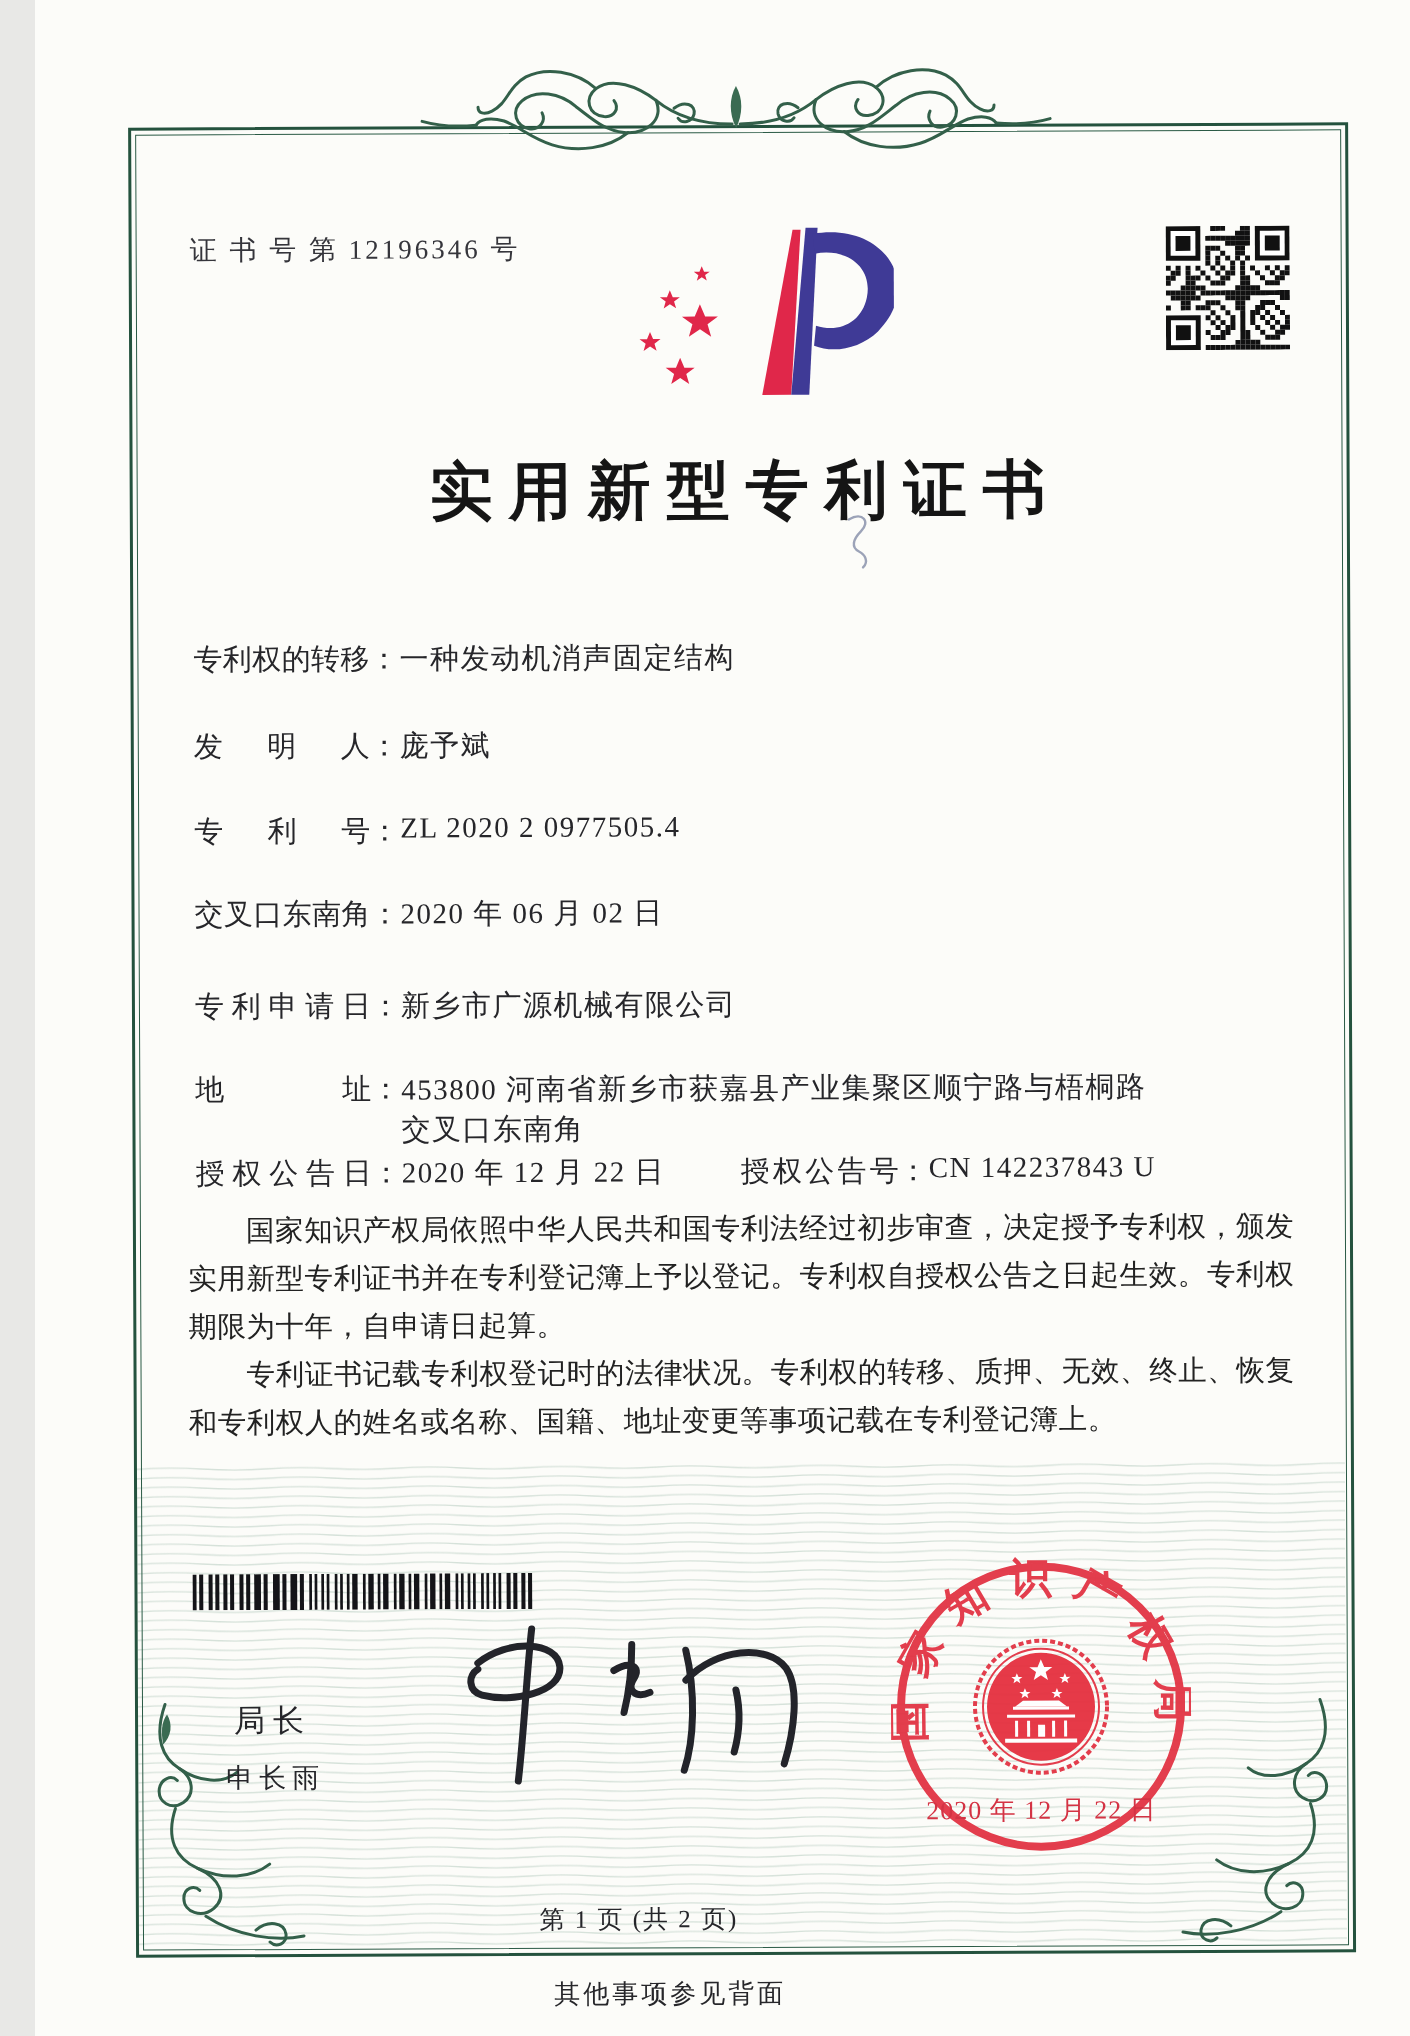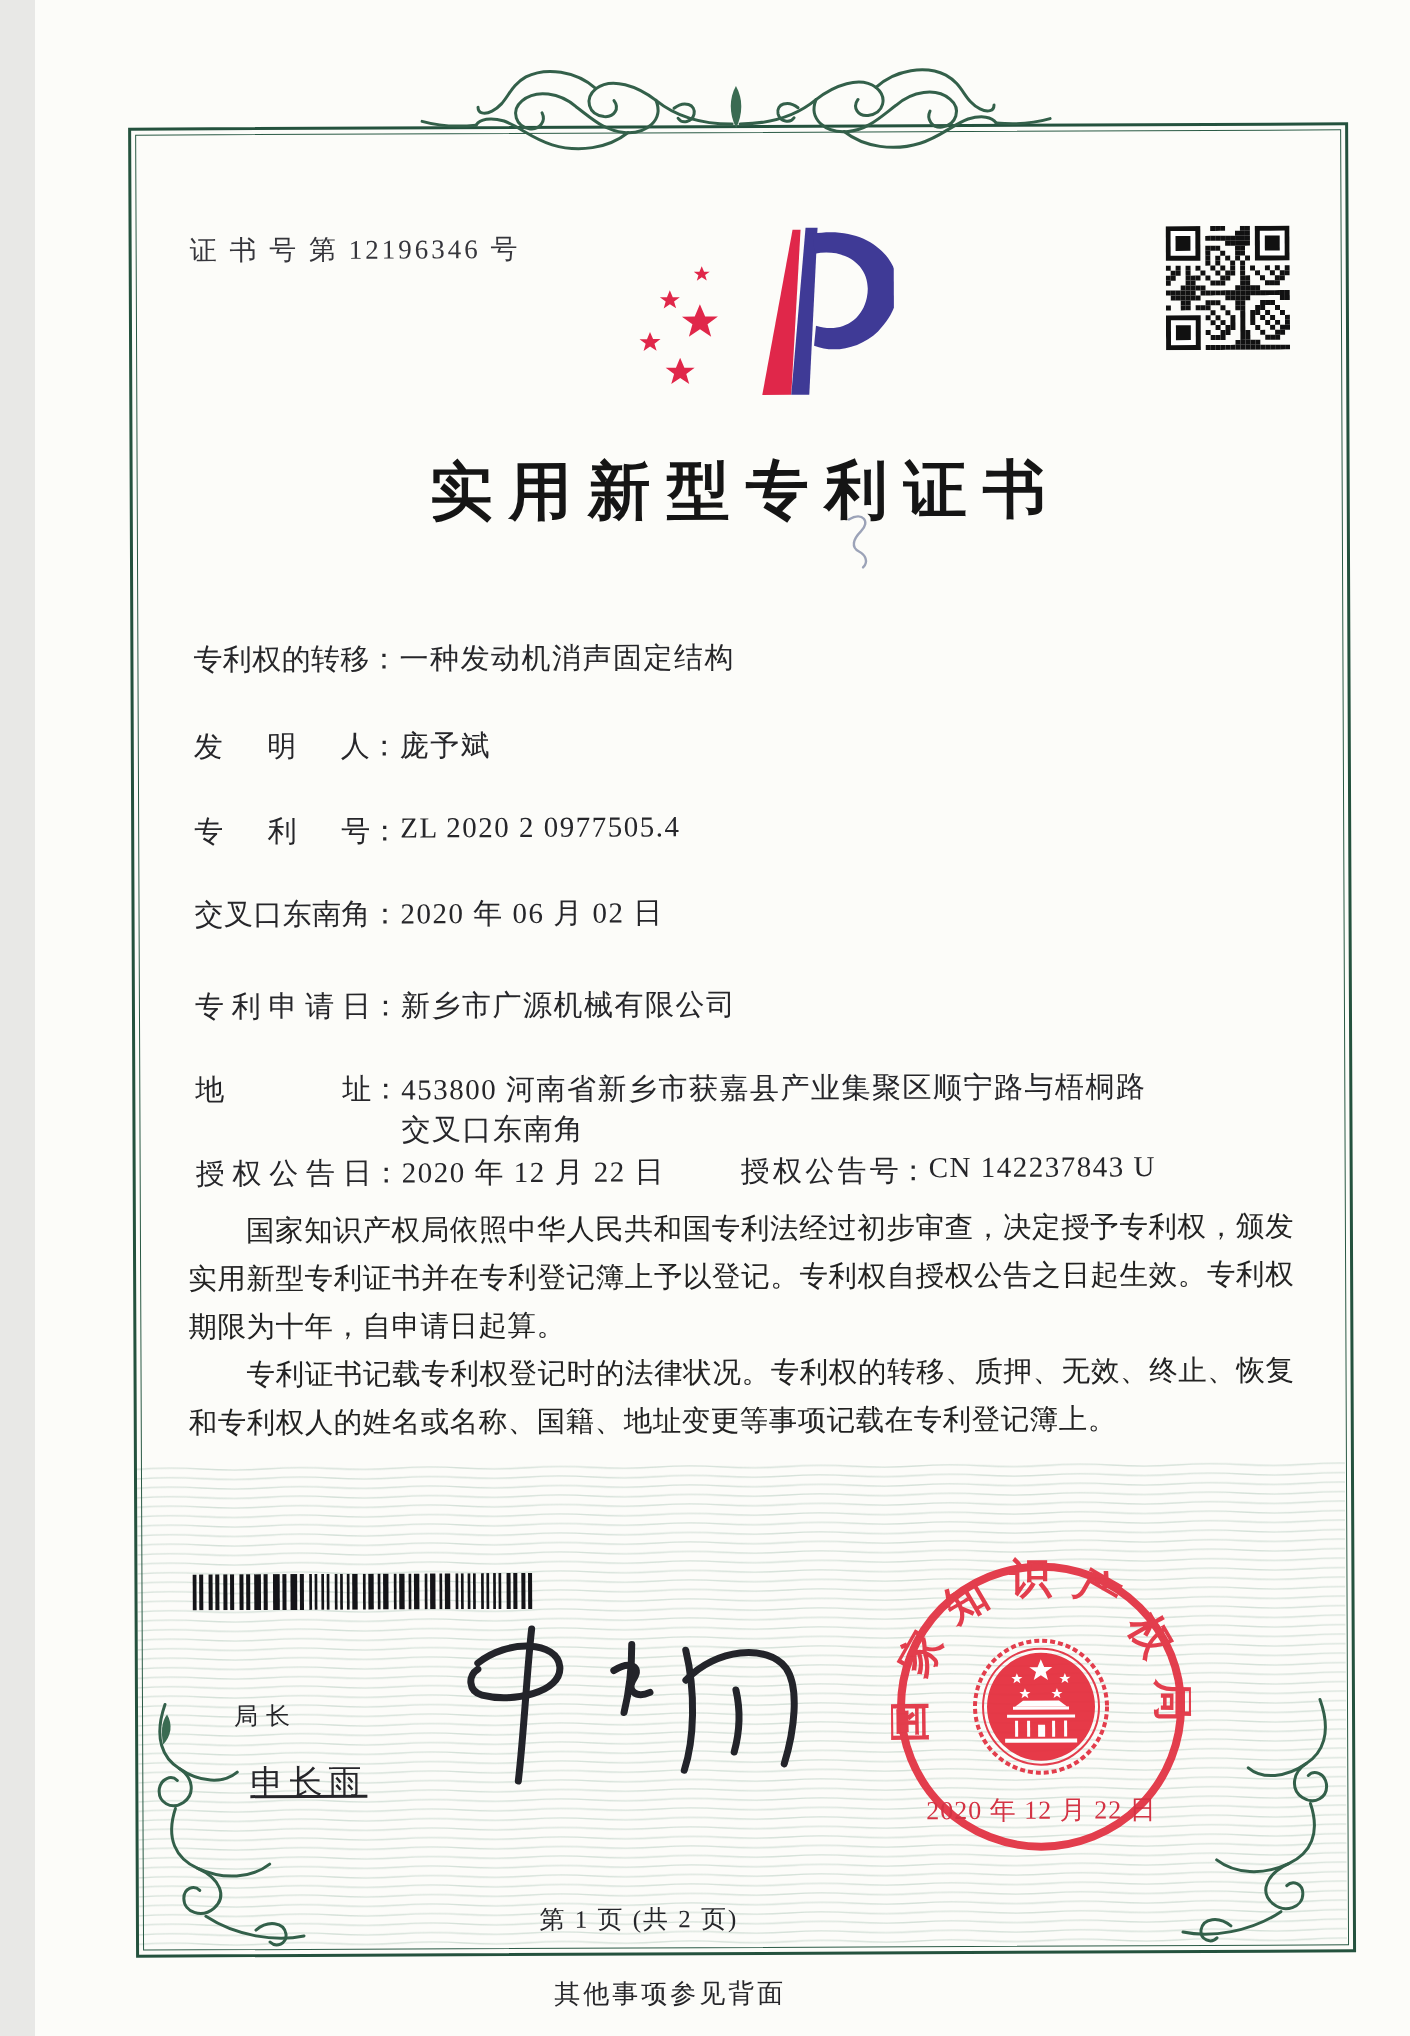--- a/index.html
+++ b/index.html
@@ -23,22 +23,22 @@
   .fvalue{display:inline-block;vertical-align:top;letter-spacing:1.5px;}
   .fvalue.multiline{white-space:pre-line;width:860px;line-height:40px;}
   .gazette{position:absolute;left:545px;top:0;white-space:nowrap;}
   .glabel{display:inline-block;width:158px;text-align:justify;text-align-last:justify;vertical-align:top;}
   
   #body-text{position:absolute;left:152px;top:1205px;width:1106px;}
   #body-text p{margin:0;font-size:28.5px;line-height:48px;text-indent:58px;
                text-align:justify;color:#222;letter-spacing:.5px;}
   
   #barcode-svg{position:absolute;left:155px;top:1572px;width:345px;height:36px;}
-  #director-title{left:196px;top:1698px;font-size:24px;letter-spacing:8px;}
-  #director-name{left:212px;top:1758px;font-size:33px;letter-spacing:6px;text-decoration:underline;}
+  #director-title{left:196px;top:1698px;font-size:31px;letter-spacing:8px;}
+  #director-name{left:188px;top:1758px;font-size:27px;letter-spacing:6px;}
   #signature{left:398px;top:1608px;}
   #seal{left:853px;top:1558px;opacity:.95;}
   #page-footer{left:430px;top:1902px;width:340px;text-align:center;font-size:25px;letter-spacing:2px;}
   #back-note{left:515px;top:1976px;font-size:26px;letter-spacing:3px;}
   .orn{stroke:#33604a;fill:none;stroke-width:3;stroke-linecap:round;}
   .ornf{fill:#3a6b52;stroke:none;}
 </style>
 </head>
 <body>
 

